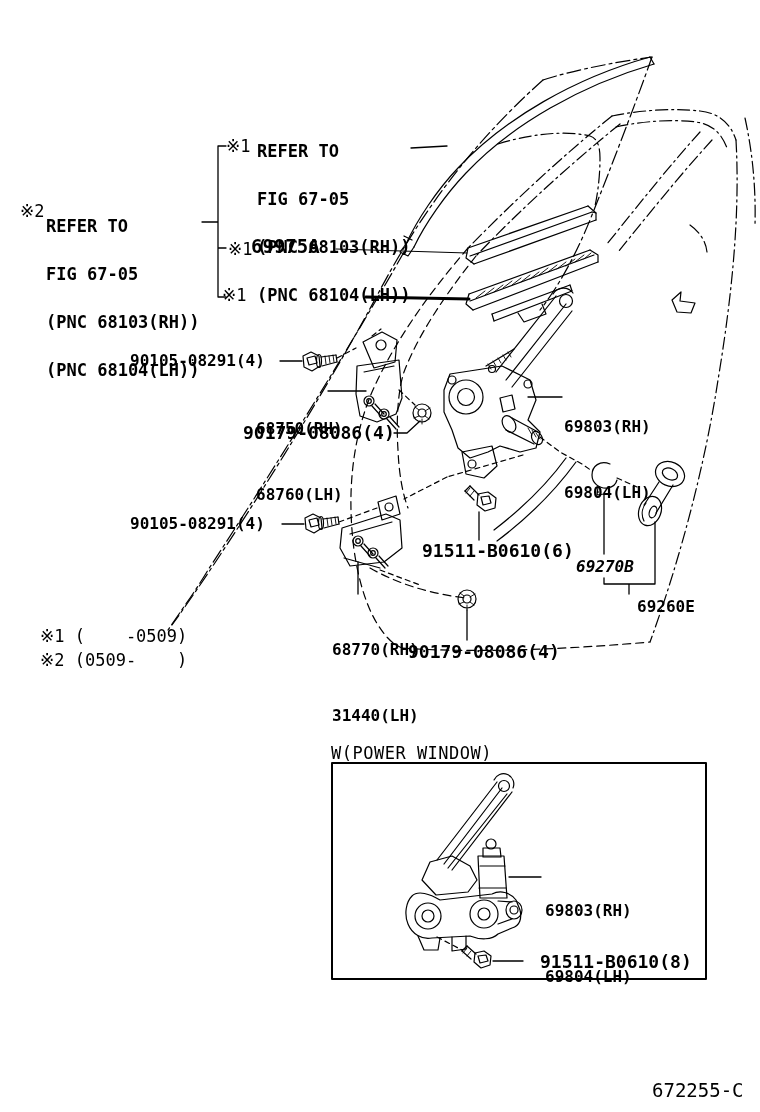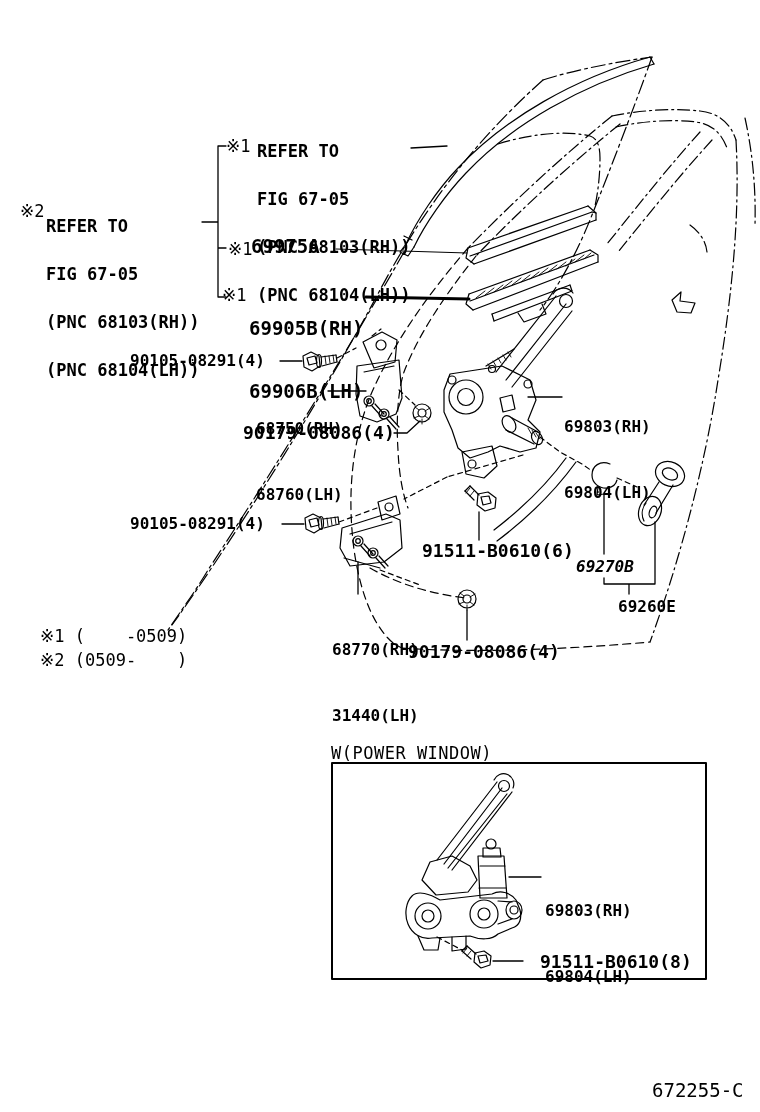--- a/index.html
+++ b/index.html
@@ -269,24 +269,20 @@
   <div>REFER TO</div>
   <div>FIG 67-05</div>
   <div>(PNC 68103(RH))</div>
   <div>(PNC 68104(LH))</div>
 </div>
 
 <div class="label marker" style="left:228px;top:239px;">※1</div>
 <div class="label fs19" style="left:251px;top:236px;text-align:center;">69975A</div>
 
 <div class="label marker" style="left:222px;top:285px;">※1</div>
-<div class="label fs19" style="left:249px;top:276px;">
-  <div>69905B(RH)</div>
-  <div>69906B(LH)</div>
-</div>
 
 <div class="label fs20" style="left:130px;top:350px;">90105-08291(4)</div>
 
 <div class="label fs20" style="left:216px;top:374px;margin-left:40px;">
   <div>68750(RH)</div>
   <div>68760(LH)</div>
 </div>
 
 <div class="label fs18" style="left:243px;top:423px;">90179-08086(4)</div>
 
@@ -294,21 +290,21 @@
   <div>69803(RH)</div>
   <div>69804(LH)</div>
 </div>
 
 <div class="label fs20" style="left:130px;top:513px;">90105-08291(4)</div>
 
 <div class="label fs18" style="left:422px;top:541px;">91511-B0610(6)</div>
 
 <div class="label fs20" style="left:576px;top:556px;font-style:italic;">69270B</div>
 
-<div class="label fs20" style="left:618px;top:596px;">69260E</div>
+<div class="label fs20" style="left:637px;top:596px;">69260E</div>
 
 <div class="label fs20" style="left:332px;top:595px;">
   <div>68770(RH)</div>
   <div>31440(LH)</div>
 </div>
 
 <div class="label fs18" style="left:408px;top:642px;">90179-08086(4)</div>
 
 <div class="label fs17 reg" style="left:40px;top:628px;">※1 (    -0509)</div>
 <div class="label fs17 reg" style="left:40px;top:652px;">※2 (0509-    )</div>

